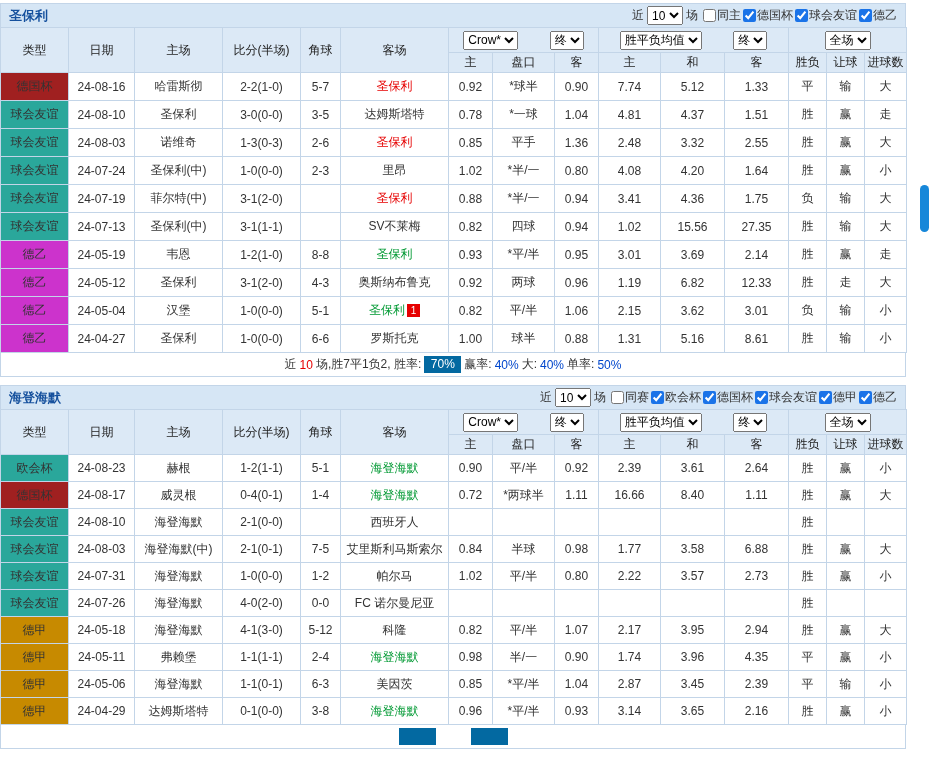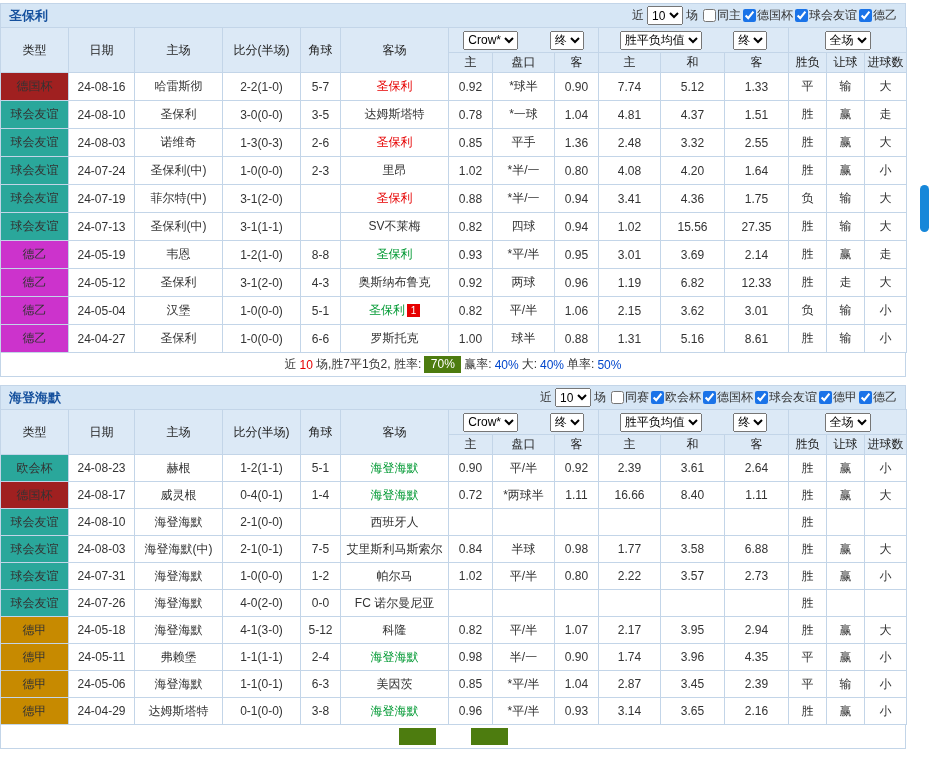--- a/index.html
+++ b/index.html
@@ -46,21 +46,21 @@
   .avg-draw { color:#0046cc; }
   .c-r { color:#e60000; } .c-g { color:#009933; } .c-b { color:#0046cc; } .c-k { color:#333; }
   .rank-badge { display:inline-block; background:#e60000; color:#fff; font-size:10px;
     line-height:13px; min-width:13px; margin-left:2px; vertical-align:middle; }
   .rank-badge:empty { display:none; }
 
   .summary { width:906px; height:24px; border:1px solid #c3d5e8; border-top:none;
     display:flex; align-items:center; justify-content:center; font-size:12px; gap:3px;
     background:#fff; }
   .s-k { color:#333; } .s-r { color:#e60000; } .s-b { color:#0046cc; }
-  .s-badge, .s-badge2 { background:#4d7c0f; color:#fff; min-width:37px; height:17px;
+  .s-badge, .s-badge2 { background:#0369a1; color:#fff; min-width:37px; height:17px;
     line-height:17px; text-align:center; display:inline-block; }
   .s-badge2 { margin:0 16px; }
 
   .scroll-thumb { position:absolute; right:0; top:185px; width:9px; height:47px;
     background:#1687d9; border-radius:5px; }
 </style>
 </head>
 <body>
 
 <div id="app">

